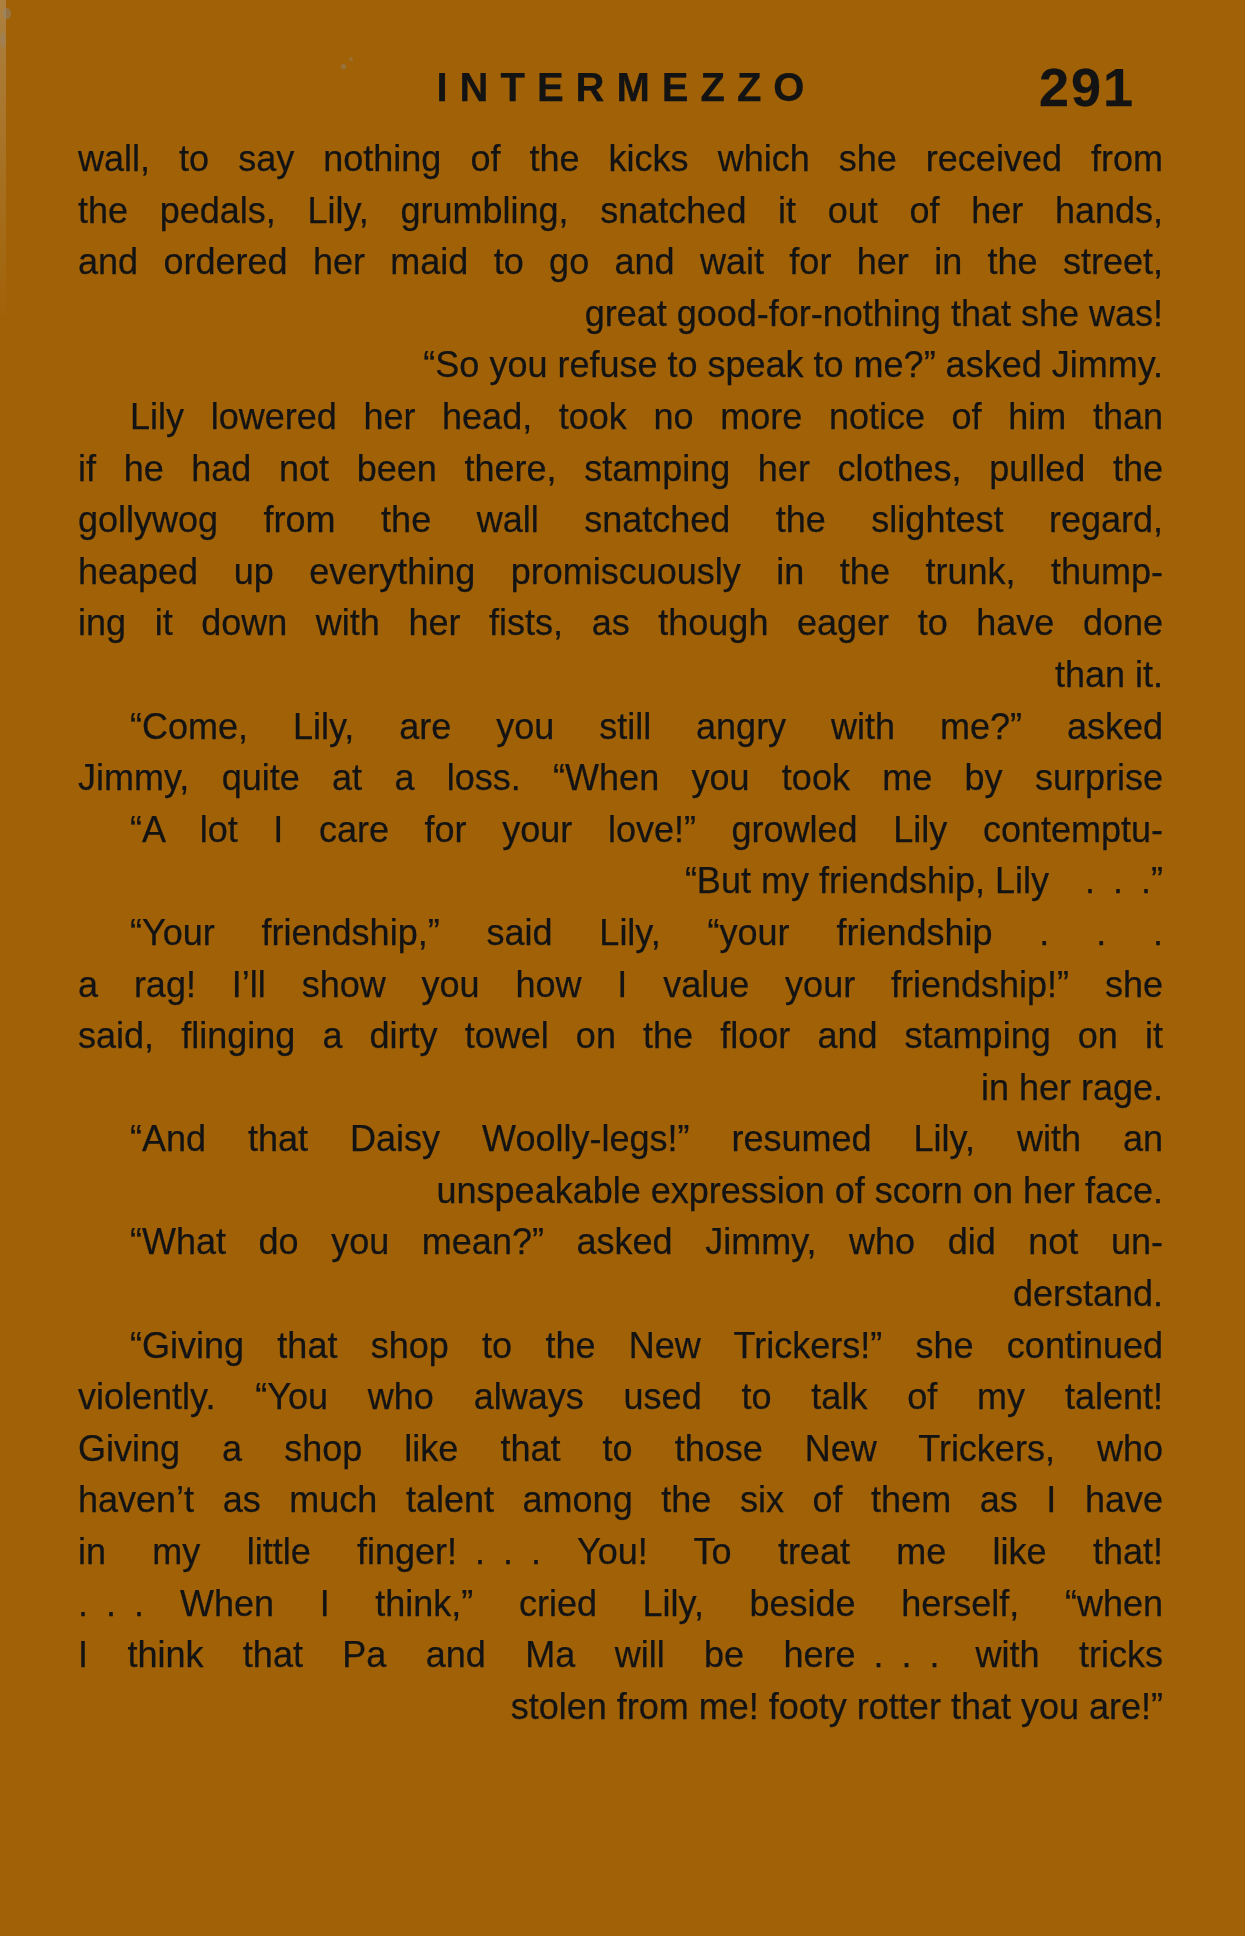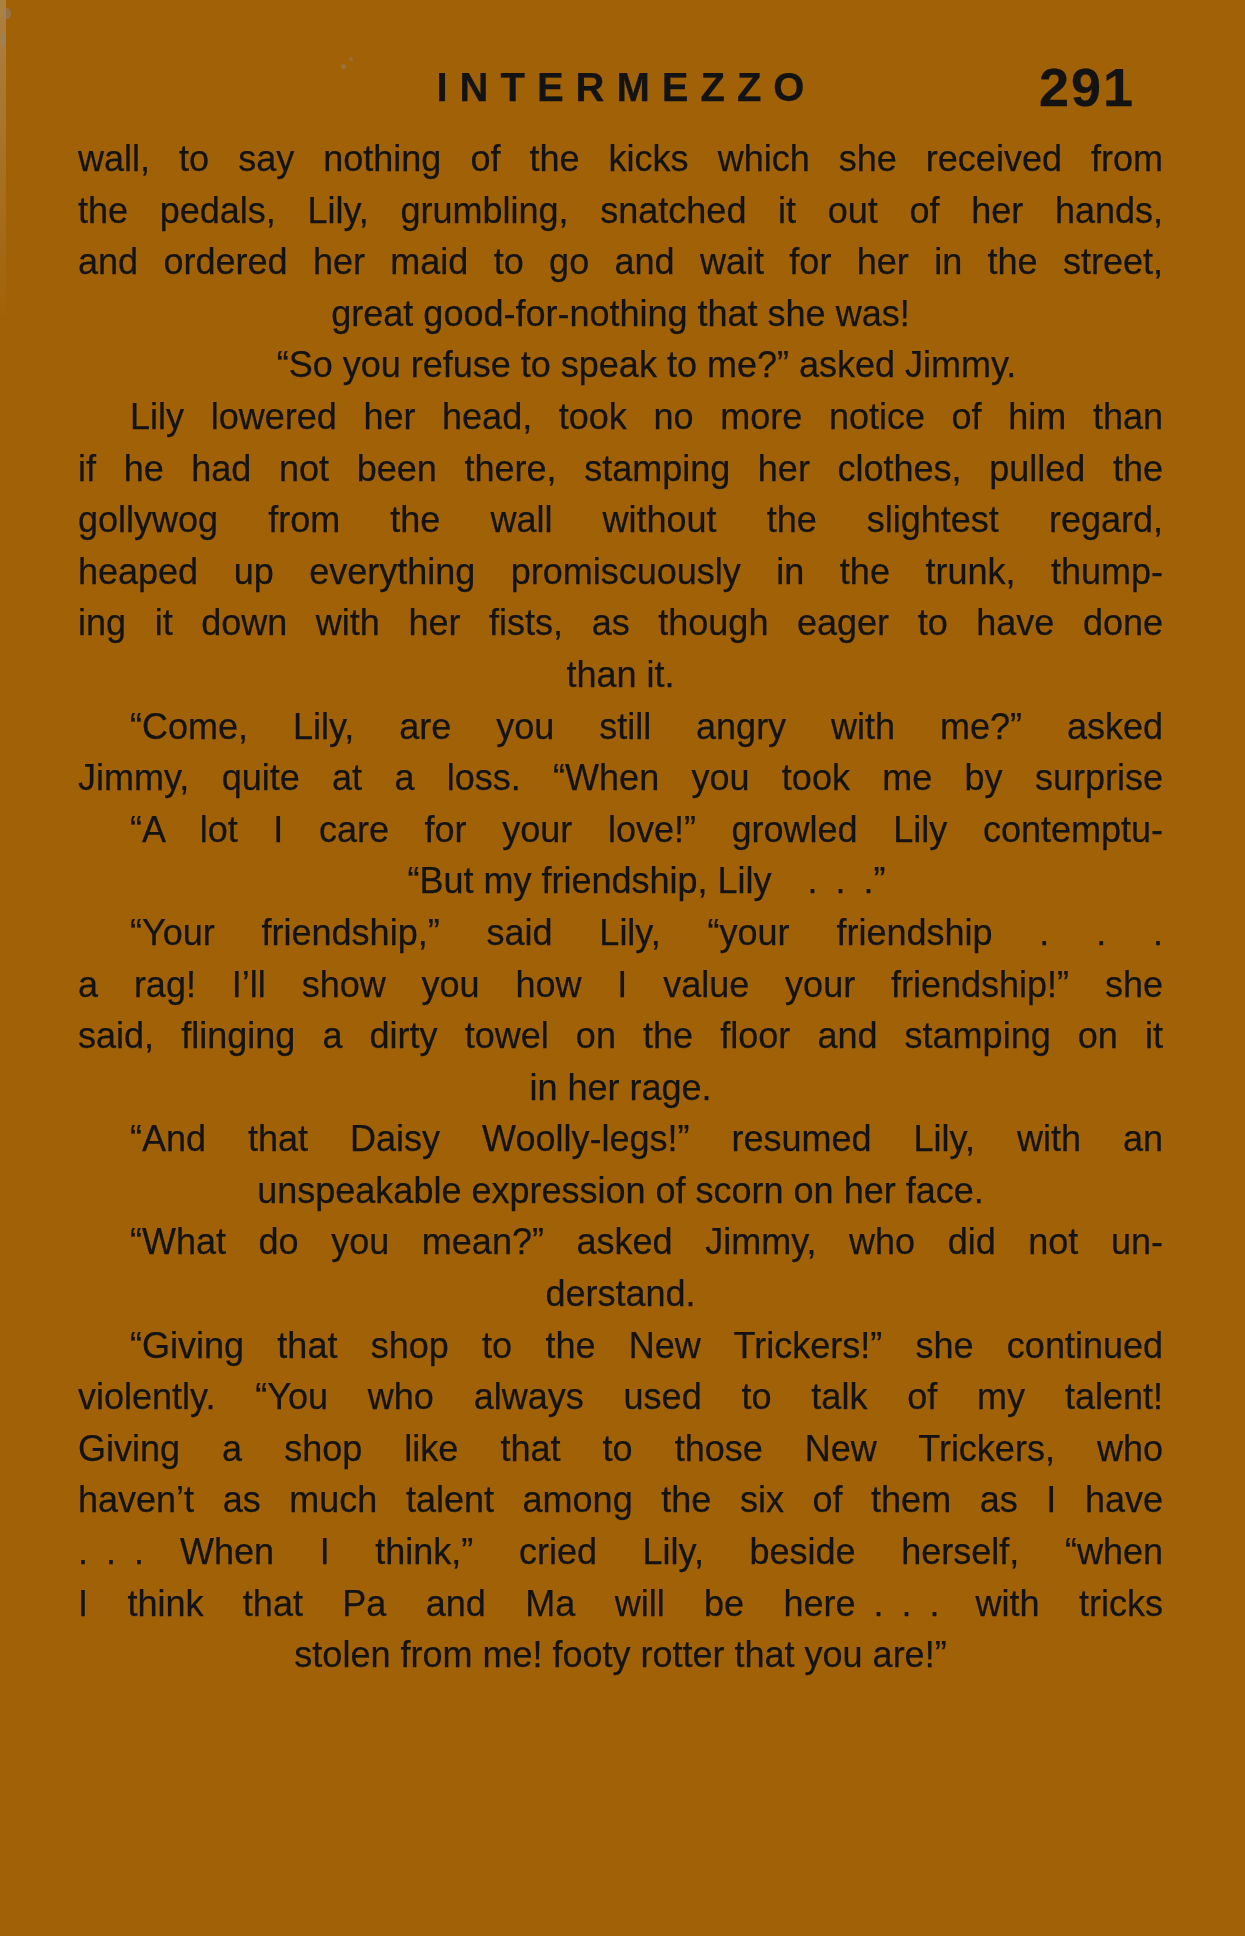--- a/index.html
+++ b/index.html
@@ -40,21 +40,21 @@
   }
   .body-text {
     position: absolute;
     top: 133px;
     left: 78px;
     width: 1085px;
   }
   .line {
     font-size: 36px;
     line-height: 51.6px;
-    text-align: center;
+    text-align: right;
     white-space: normal;
   }
   .j {
     text-align: justify;
     text-align-last: justify;
   }
   .ind { text-indent: 52px; }
   .artifact {
     position: absolute;
     background: #8a8a8a;
@@ -90,38 +90,39 @@
   </div>
 
   <div class="body-text">
     <div class="line j">wall, to say nothing of the kicks which she received from</div>
     <div class="line j">the pedals, Lily, grumbling, snatched it out of her hands,</div>
     <div class="line j">and ordered her maid to go and wait for her in the street,</div>
     <div class="line">great good-for-nothing that she was!</div>
     <div class="line ind">“So you refuse to speak to me?” asked Jimmy.</div>
     <div class="line ind j">Lily lowered her head, took no more notice of him than</div>
     <div class="line j">if he had not been there, stamping her clothes, pulled the</div>
-    <div class="line j">gollywog from the wall without the slightest regard,</div>
+    <div class="line j">gollywog from the wall snatched the slightest regard,</div>
     <div class="line j">heaped up everything promiscuously in the trunk, thump-</div>
     <div class="line j">ing it down with her fists, as though eager to have done</div>
     <div class="line">than it.</div>
     <div class="line ind j">“Come, Lily, are you still angry with me?” asked</div>
     <div class="line j">Jimmy, quite at a loss. “When you took me by surprise</div>
     <div class="line ind j">“A lot I care for your love!” growled Lily contemptu-</div>
     <div class="line ind">“But my friendship, Lily . . .”</div>
     <div class="line ind j">“Your friendship,” said Lily, “your friendship . . .</div>
     <div class="line j">a rag! I’ll show you how I value your friendship!” she</div>
     <div class="line j">said, flinging a dirty towel on the floor and stamping on it</div>
     <div class="line">in her rage.</div>
     <div class="line ind j">“And that Daisy Woolly-legs!” resumed Lily, with an</div>
     <div class="line">unspeakable expression of scorn on her face.</div>
     <div class="line ind j">“What do you mean?” asked Jimmy, who did not un-</div>
     <div class="line">derstand.</div>
     <div class="line ind j">“Giving that shop to the New Trickers!” she continued</div>
     <div class="line j">violently. “You who always used to talk of my talent!</div>
     <div class="line j">Giving a shop like that to those New Trickers, who</div>
     <div class="line j">haven’t as much talent among the six of them as I have</div>
+    <div class="line j">in my little finger! . . . You! To treat me like that!</div>
     <div class="line j">. . . When I think,” cried Lily, beside herself, “when</div>
     <div class="line j">I think that Pa and Ma will be here . . . with tricks</div>
     <div class="line">stolen from me! footy rotter that you are!”</div>
   </div>
 
 </div>
 
 </body></html>

